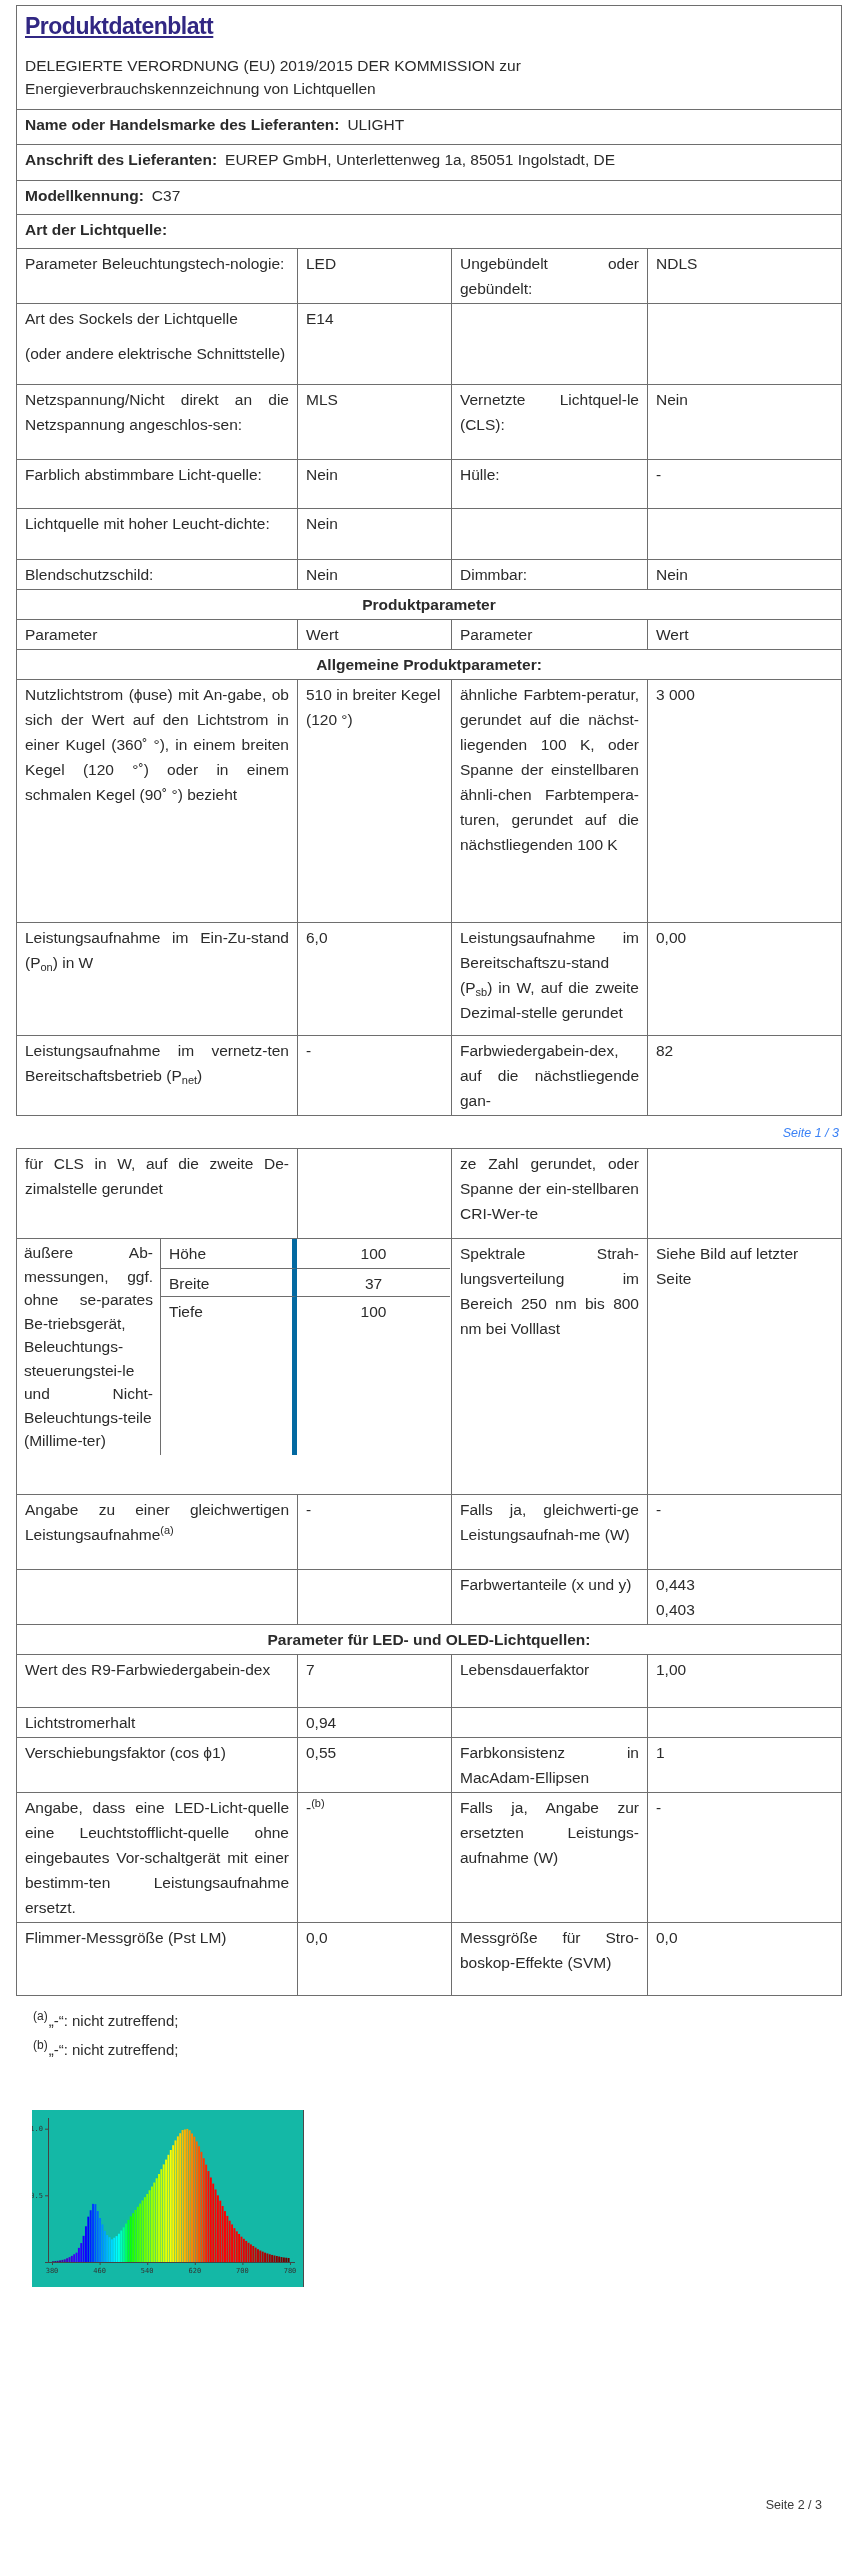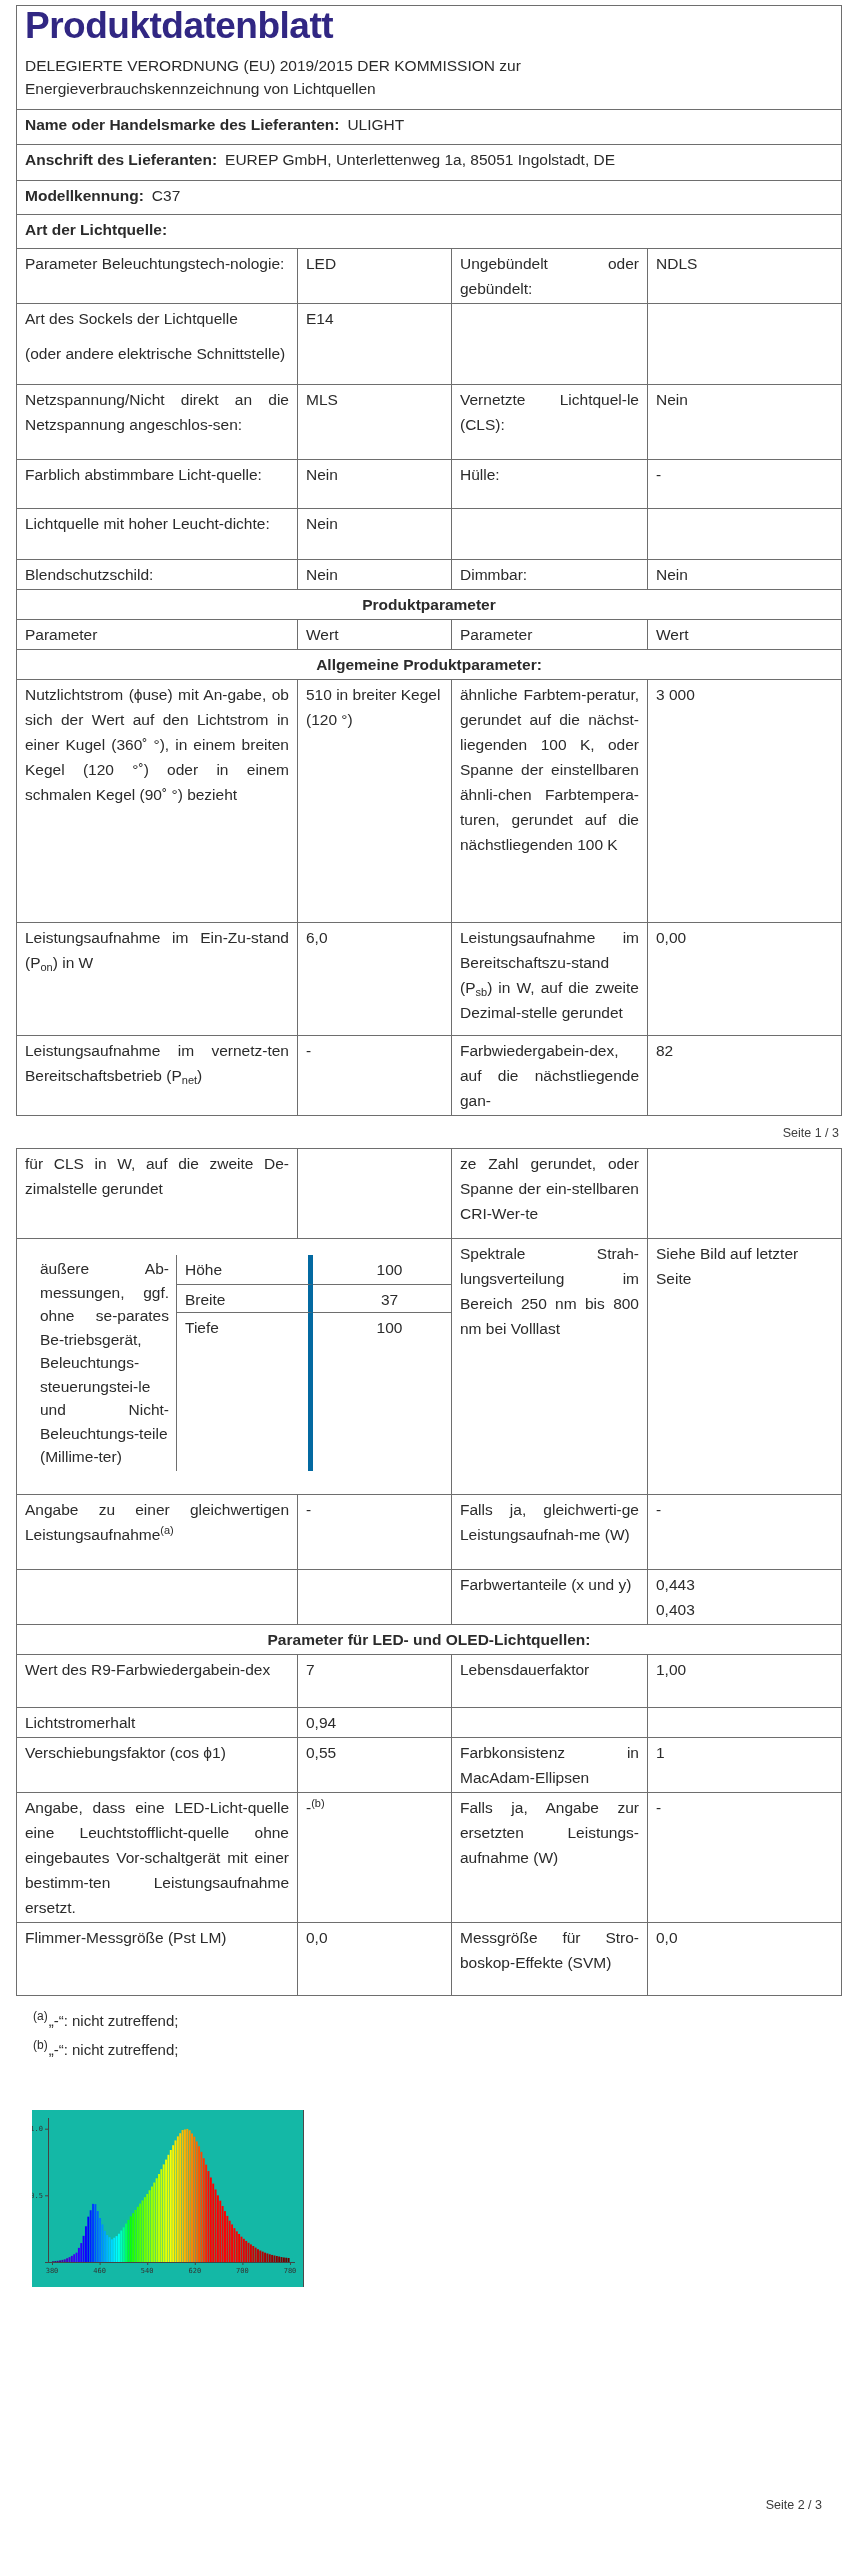--- a/index.html
+++ b/index.html
@@ -11,37 +11,37 @@
   td.l{text-align:justify;}
   td.l3{text-align:justify;}
   td.v{}
   td.sec{font-weight:bold;text-align:center;}
   td.secl{font-weight:bold;text-align:center;margin-top:20px;}
   td.kv{padding:4px 12px;}
   .kv b{font-weight:bold;}
   .kv .val{margin-left:8px;}
 
   .title-cell{padding:8px 12px 4px 12px;}
-  h1.doctitle{margin:0 0 10px 0;font-size:37px;line-height:36px;font-weight:bold;letter-spacing:-0.5px;}
+  h1.doctitle{margin:0 0 10px 0;font-size:23px;line-height:36px;font-weight:bold;letter-spacing:-0.5px;text-decoration:underline;}
   .subtitle{font-size:15.5px;line-height:23px;color:#2b2b2b;}
 
   sub{font-size:11px;line-height:0;vertical-align:-3px;}
   sup{font-size:11px;line-height:0;vertical-align:6px;}
 
   .para + .para{margin-top:10px;}
 
   
   .dim-grid{display:grid;grid-template-columns:144px 136px 153px;grid-template-rows:30px 28px 1fr;height:100%;}
   .dim-grid > div{font-size:15.5px;}
   .dim-label{grid-row:1/4;border-right:1px solid #6e6e6e;padding:2px 7px;text-align:justify;line-height:23.5px;}
   .dim-name{border-right:5px solid #0369a1;padding:2px 8px;line-height:25px;}
   .dim-val{text-align:center;padding:2px 8px;line-height:25px;}
   .dim-bb{border-bottom:1px solid #6e6e6e;}
 
-  .page-marker{margin:10px 0 8px 16px;width:823px;text-align:right;font-size:12.5px;color:#404040;padding-right:2px;}
+  .page-marker{margin:10px 0 8px 16px;width:823px;text-align:right;font-size:12.5px;color:#3b82f6;padding-right:2px;font-style:italic;}
 
   .footnotes{margin:10px 0 0 33px;font-size:15px;line-height:29px;}
   .fn-marker{font-size:12px;vertical-align:6px;margin-right:1px;}
 
   .chart-wrap{margin:46px 0 0 32px;width:271px;height:177px;background:#14b8a6;border-right:1px solid #4a4a4a;}
   .chart-wrap svg{display:block;}
   .pager2{position:absolute;top:2498px;left:16px;width:806px;text-align:right;font-size:12.5px;color:#3a3a3a;}
 </style>
 </head>
 <body>
@@ -172,21 +172,21 @@
 
     <tbody>
         <tr style="height:90px">
       <td class="l">für CLS in W, auf die zweite De-zimalstelle gerundet</td>
       <td class="v"></td>
       <td class="l3">ze Zahl gerundet, oder Spanne der ein-stellbaren CRI-Wer-te</td>
       <td class="v"></td>
     </tr>
 
     <tr style="height:256px">
-      <td colspan="2" style="padding:16px">
+      <td colspan="2" style="padding:0">
         <div class="dim-grid">
           <div class="dim-label">äußere Ab-messungen, ggf. ohne se-parates Be-triebsgerät, Beleuchtungs-steuerungstei-le und Nicht-Beleuchtungs-teile (Millime-ter)</div>
           <div class="dim-name dim-bb">Höhe</div>
           <div class="dim-val dim-bb">100</div>
           <div class="dim-name dim-bb">Breite</div>
           <div class="dim-val dim-bb">37</div>
           <div class="dim-name">Tiefe</div>
           <div class="dim-val">100</div>
         </div>
       </td>

